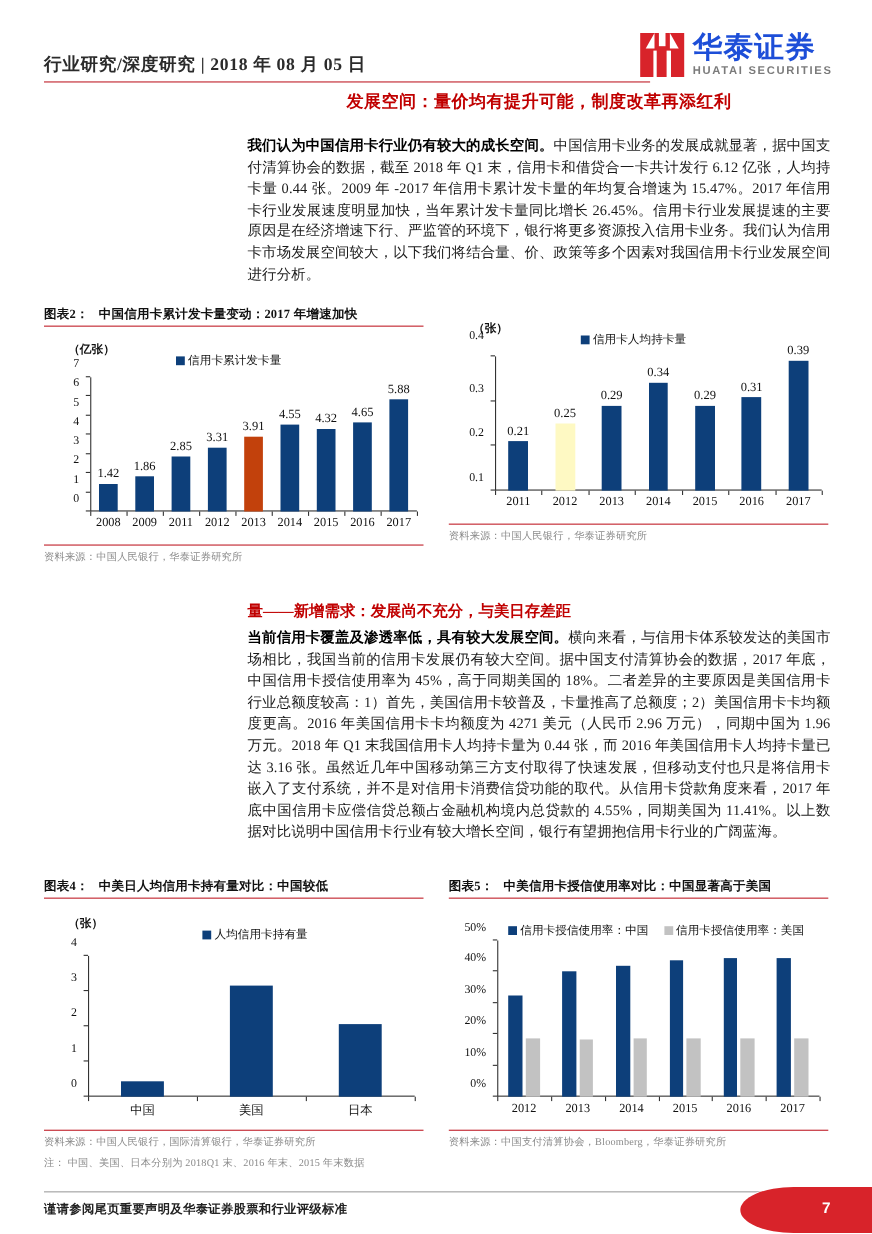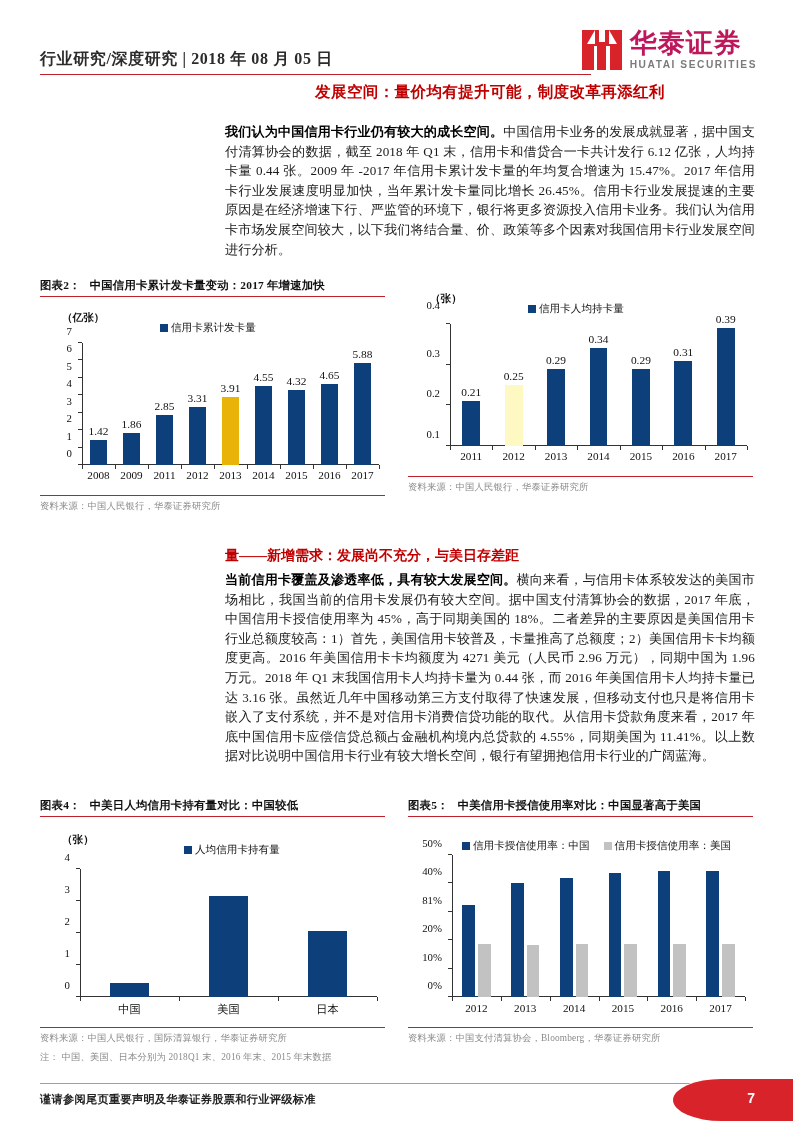--- a/index.html
+++ b/index.html
@@ -45,21 +45,21 @@
     position: absolute; left: 17px; top: 0; width: 6px; height: 12px; background:#fff;
   }
   .logo-mark .gap1, .logo-mark .gap2 {
     position: absolute; bottom: 0; width: 3.5px; height: 24px; background:#fff;
   }
   .logo-mark .gap1 { left: 12px; }
   .logo-mark .gap2 { right: 12px; }
   .logo-text { line-height: 1; }
   .logo-cn {
     font-family: "Liberation Serif", serif;
-    font-size: 27px; font-weight: 700; color: #be185d; letter-spacing: 1px;
+    font-size: 27px; font-weight: 700; color: #1d4ed8; letter-spacing: 1px;
   }
   .logo-en {
     font-family: "Liberation Sans", sans-serif;
     font-size: 10.2px; font-weight: 700; color: #7b7b7b;
     letter-spacing: 1.55px; margin-top: 3px;
   }
 
   
   .section-title {
     position: absolute; left: 225px; width: 530px;
@@ -266,21 +266,21 @@
             <div class="bar" style="background: rgb(13, 63, 122); height: 40.7143%; width: 50%;">
               <span class="dlabel">2.85</span>
             </div>
           </div>
           <div class="bar-slot" style="gap: 2px;">
             <div class="bar" style="background: rgb(13, 63, 122); height: 47.2857%; width: 50%;">
               <span class="dlabel">3.31</span>
             </div>
           </div>
           <div class="bar-slot" style="gap: 2px;">
-            <div class="bar" style="background: #eab308; height: 55.8571%; width: 50%; text-align: right;">
+            <div class="bar" style="background: #c2410c; height: 55.8571%; width: 50%; text-align: right;">
               <span class="dlabel">3.91</span>
             </div>
           </div>
           <div class="bar-slot" style="gap: 2px;">
             <div class="bar" style="background: rgb(13, 63, 122); height: 65%; width: 50%;">
               <span class="dlabel">4.55</span>
             </div>
           </div>
           <div class="bar-slot" style="gap: 2px;">
             <div class="bar" style="background: rgb(13, 63, 122); height: 61.7143%; width: 50%;">
@@ -501,21 +501,21 @@
           <div class="ytick-mark" style="bottom: 0%;">
             <div class="ytick" style="bottom: 0px;">0%</div>
           </div>
           <div class="ytick-mark" style="bottom: 20%;">
             <div class="ytick" style="bottom: 0px;">10%</div>
           </div>
           <div class="ytick-mark" style="bottom: 40%;">
             <div class="ytick" style="bottom: 0px;">20%</div>
           </div>
           <div class="ytick-mark" style="bottom: 60%;">
-            <div class="ytick" style="bottom: 0px;">81%</div>
+            <div class="ytick" style="bottom: 0px;">30%</div>
           </div>
           <div class="ytick-mark" style="bottom: 80%;">
             <div class="ytick" style="bottom: 0px;">40%</div>
           </div>
           <div class="ytick-mark" style="bottom: 100%;">
             <div class="ytick" style="bottom: 0px;">50%</div>
           </div>
         </div>
       <div class="bars" id="c5-bars">
           <div class="bar-slot" style="gap: 3px;">

